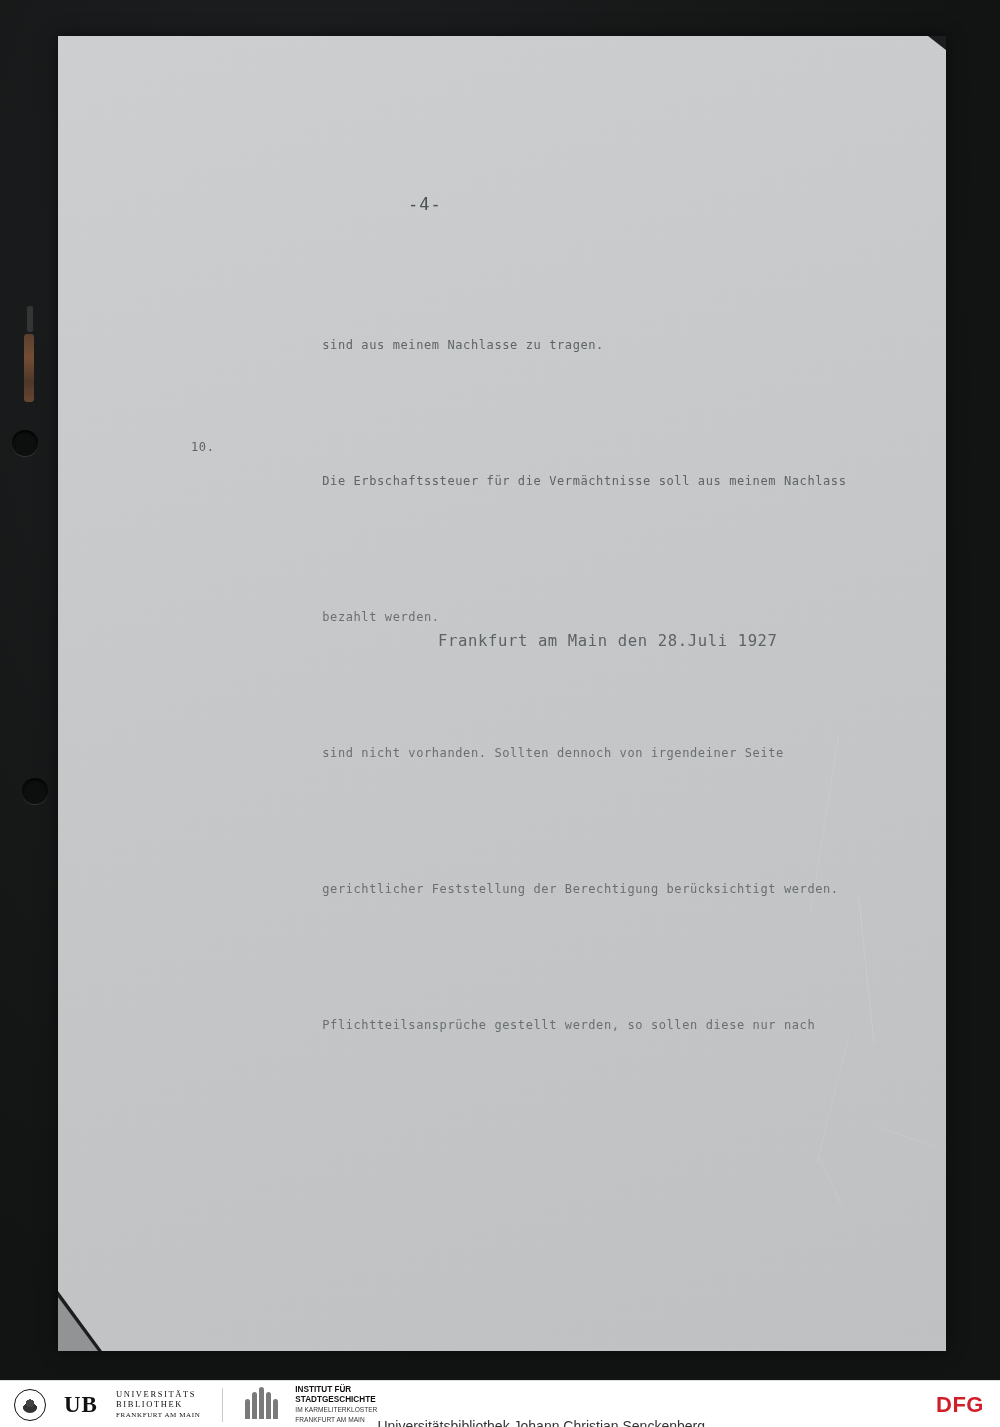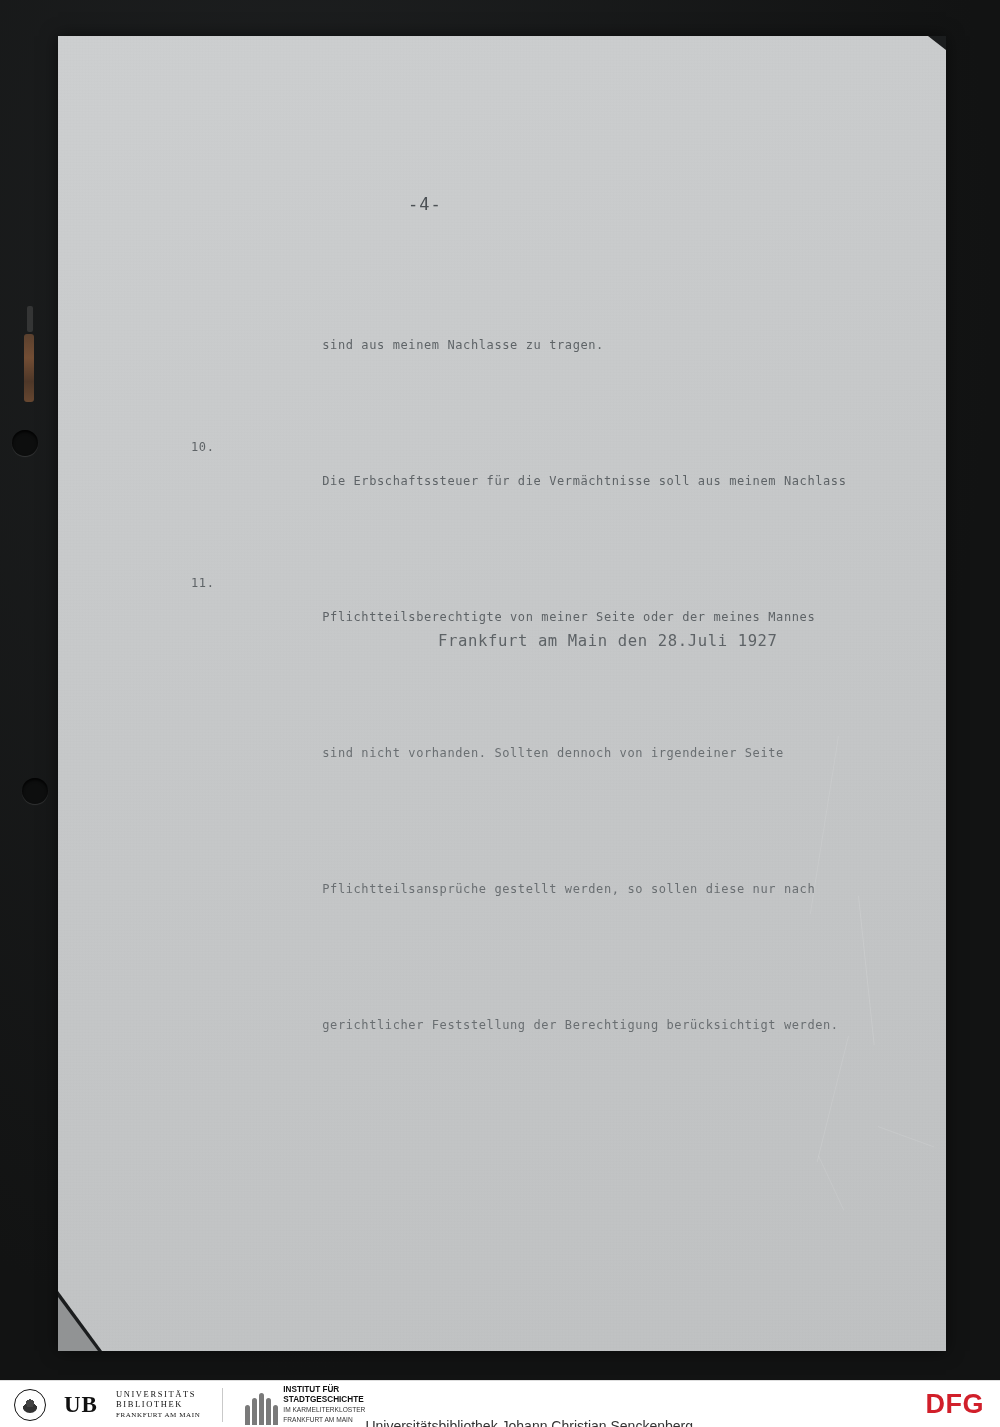--- a/index.html
+++ b/index.html
@@ -225,22 +225,22 @@
   .ub-text .l3 { letter-spacing: .6px; font-size: 7px; }
 
   .divider-v {
     width: 1px;
     height: 34px;
     background: #c9c9c9;
     margin: 0 12px;
   }
   .isg {
     display: flex;
-    align-items: flex-end;
-    gap: 0;
+    align-items: flex-start;
+    gap: 12px;
   }
   .isg-glyph {
     width: 38px; height: 34px;
     display: flex;
     align-items: flex-end;
     gap: 2px;
   }
   .isg-glyph i {
     display: block;
     width: 5px;
@@ -264,21 +264,21 @@
     flex: 1 1 auto;
     text-align: left;
     font-size: 14px;
     color: #333;
     margin-top: 42px;
   }
   .footer-right {
     flex: 0 0 auto;
     padding-right: 16px;
     font-family: "Liberation Sans", sans-serif;
-    font-size: 27px;
+    font-size: 22px;
     font-weight: 700;
     color: #d11f2a;
     letter-spacing: .5px;
     margin-left: 16px;
   }
 </style>
 </head>
 <body>
 
 <div class="scan">
@@ -297,35 +297,35 @@
 
       <div class="body-block">
         <div class="line fade1">
           <span class="num"></span>
           <span class="txt">sind aus meinem Nachlasse zu tragen.</span>
         </div>
         <div class="line fade1">
           <span class="num">10.</span>
           <span class="txt">Die Erbschaftssteuer für die Vermächtnisse soll aus meinem Nachlass</span>
         </div>
-        <div class="line fade1">
-          <span class="num">11.</span>
-          <span class="txt">Pflichtteilsberechtigte von meiner Seite oder der meines Mannes</span>
-        </div>
         <div class="line fade2">
           <span class="num"></span>
+          <span class="txt">bezahlt werden.</span>
+        </div>
+        <div class="line fade2">
+          <span class="num"></span>
           <span class="txt">sind nicht vorhanden. Sollten dennoch von irgendeiner Seite</span>
         </div>
         <div class="line fade2">
           <span class="num"></span>
+          <span class="txt">gerichtlicher Feststellung der Berechtigung berücksichtigt werden.</span>
+        </div>
+        <div class="line fade2">
+          <span class="num"></span>
           <span class="txt">Pflichtteilsansprüche gestellt werden, so sollen diese nur nach</span>
-        </div>
-        <div class="line fade2">
-          <span class="num"></span>
-          <span class="txt">gerichtlicher Feststellung der Berechtigung berücksichtigt werden.</span>
         </div>
       </div>
 
       <div class="sign-block">
         <div class="fade1">Frankfurt am Main den 28.Juli 1927</div>
       </div>
     </div>
 
     <div class="fold"></div>
     <div class="fold-edge"></div>

